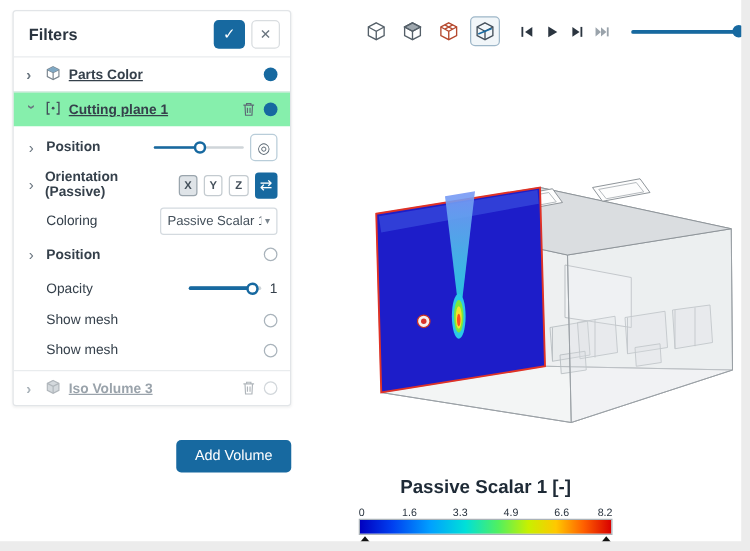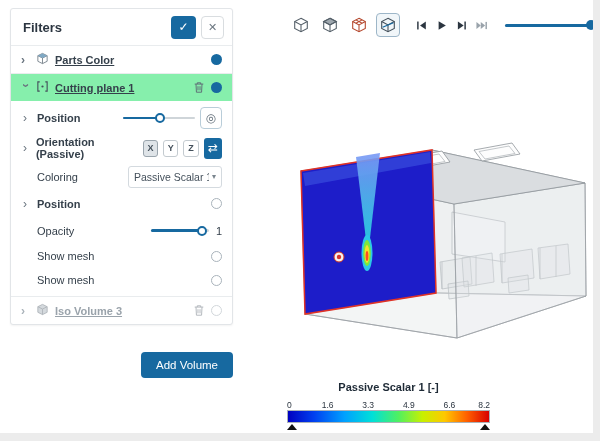--- a/index.html
+++ b/index.html
@@ -79,21 +79,21 @@
   .tslider .track { position:absolute; top:5px; left:0; width:100%; height:2.5px; background:#cfd5d9; border-radius:2px; }
   .tslider .fill  { position:absolute; top:5px; left:0; width:78%; height:2.5px; background:#1769a0; border-radius:2px; }
   .tslider .knob  { position:absolute; top:6px; left:78%; width:10px; height:10px; border-radius:50%;
                     background:#1769a0; transform:translate(-50%,-50%); }
 
   
   .viewport { position:absolute; left:0; top:0; width:600px; height:441px; }
 
   
   .legend { position:absolute; left:287px; top:381px; width:203px; }
-  .legend-title { text-align:center; font-size:11px; font-weight:bold; color:#1e2a36; margin-bottom:7px; }
+  .legend-title { text-align:center; font-size:15px; font-weight:bold; color:#1e2a36; margin-bottom:7px; }
   .legend-ticks { position:relative; height:10px; font-size:8.5px; color:#2b3540; }
   .legend-ticks span { position:absolute; transform:translateX(-50%); }
   .legend-ticks span:first-child { transform:translateX(0); }
   .legend-ticks span:last-child  { transform:translateX(-100%); }
   .legend-bar { position:relative; height:13px; border:1px solid #aab2b8;
     background:linear-gradient(to right,
       #0000c0 0%, #0040f0 13%, #00a0ff 28%, #00e0d8 42%, #50f060 55%,
       #c8f000 67%, #ffc800 78%, #ff6000 89%, #d80000 100%); }
   .clip-tri { position:absolute; top:13px; width:0; height:0;
               border-left:5px solid transparent; border-right:5px solid transparent;

